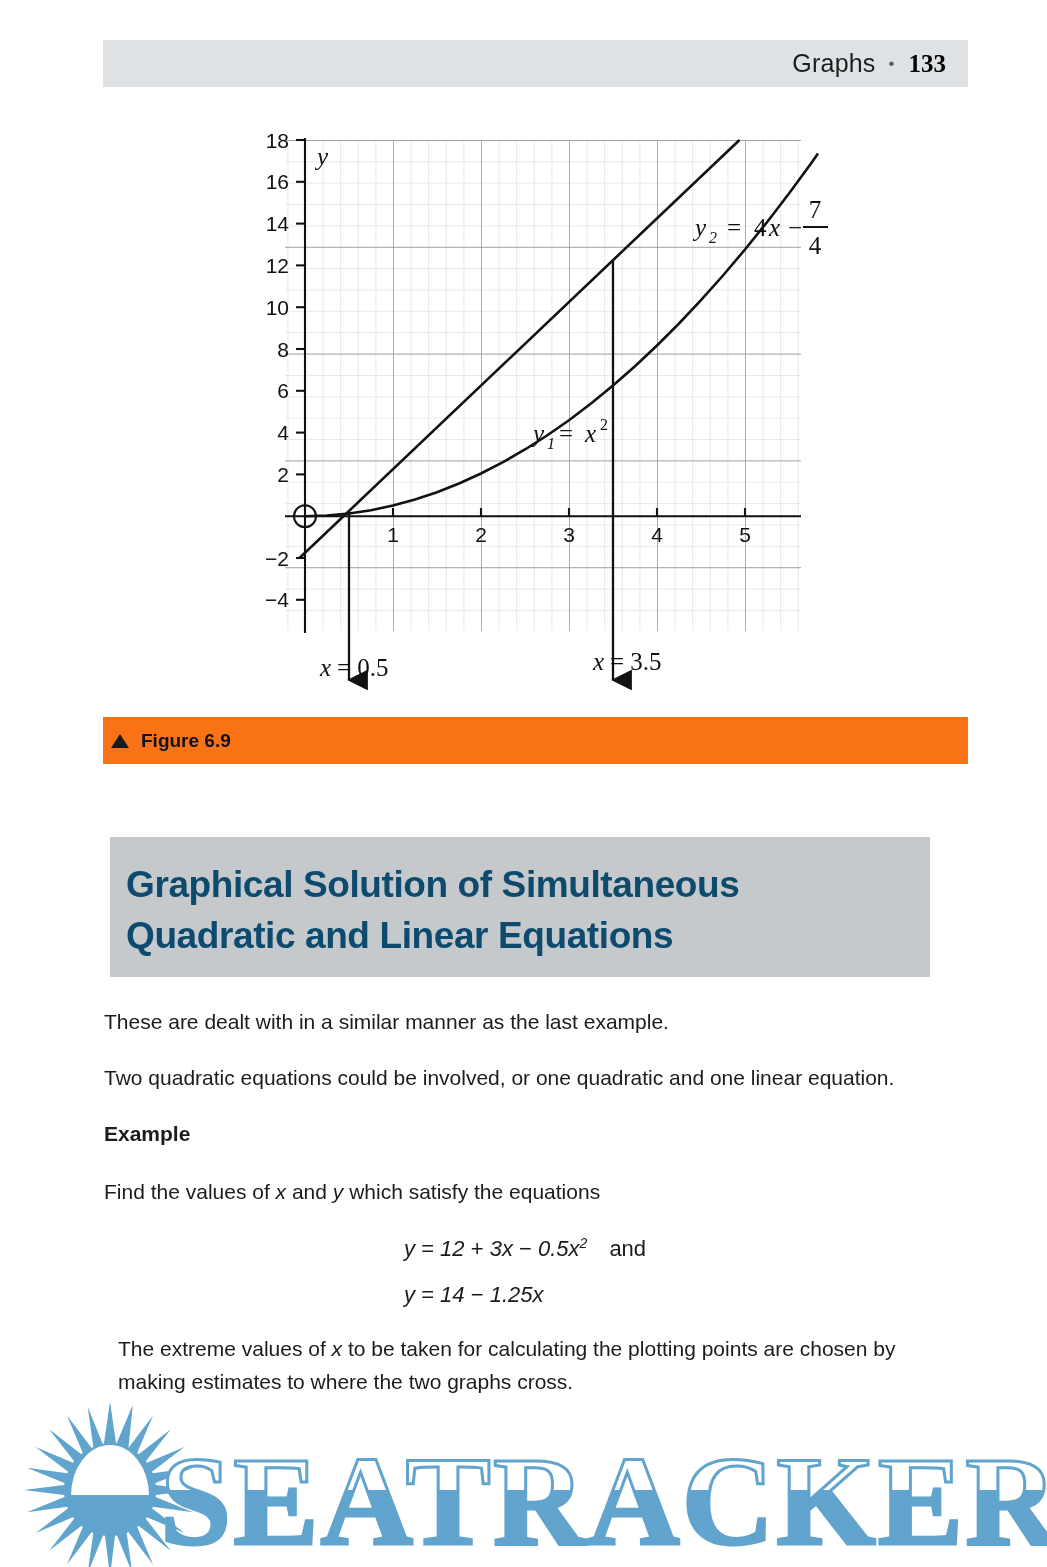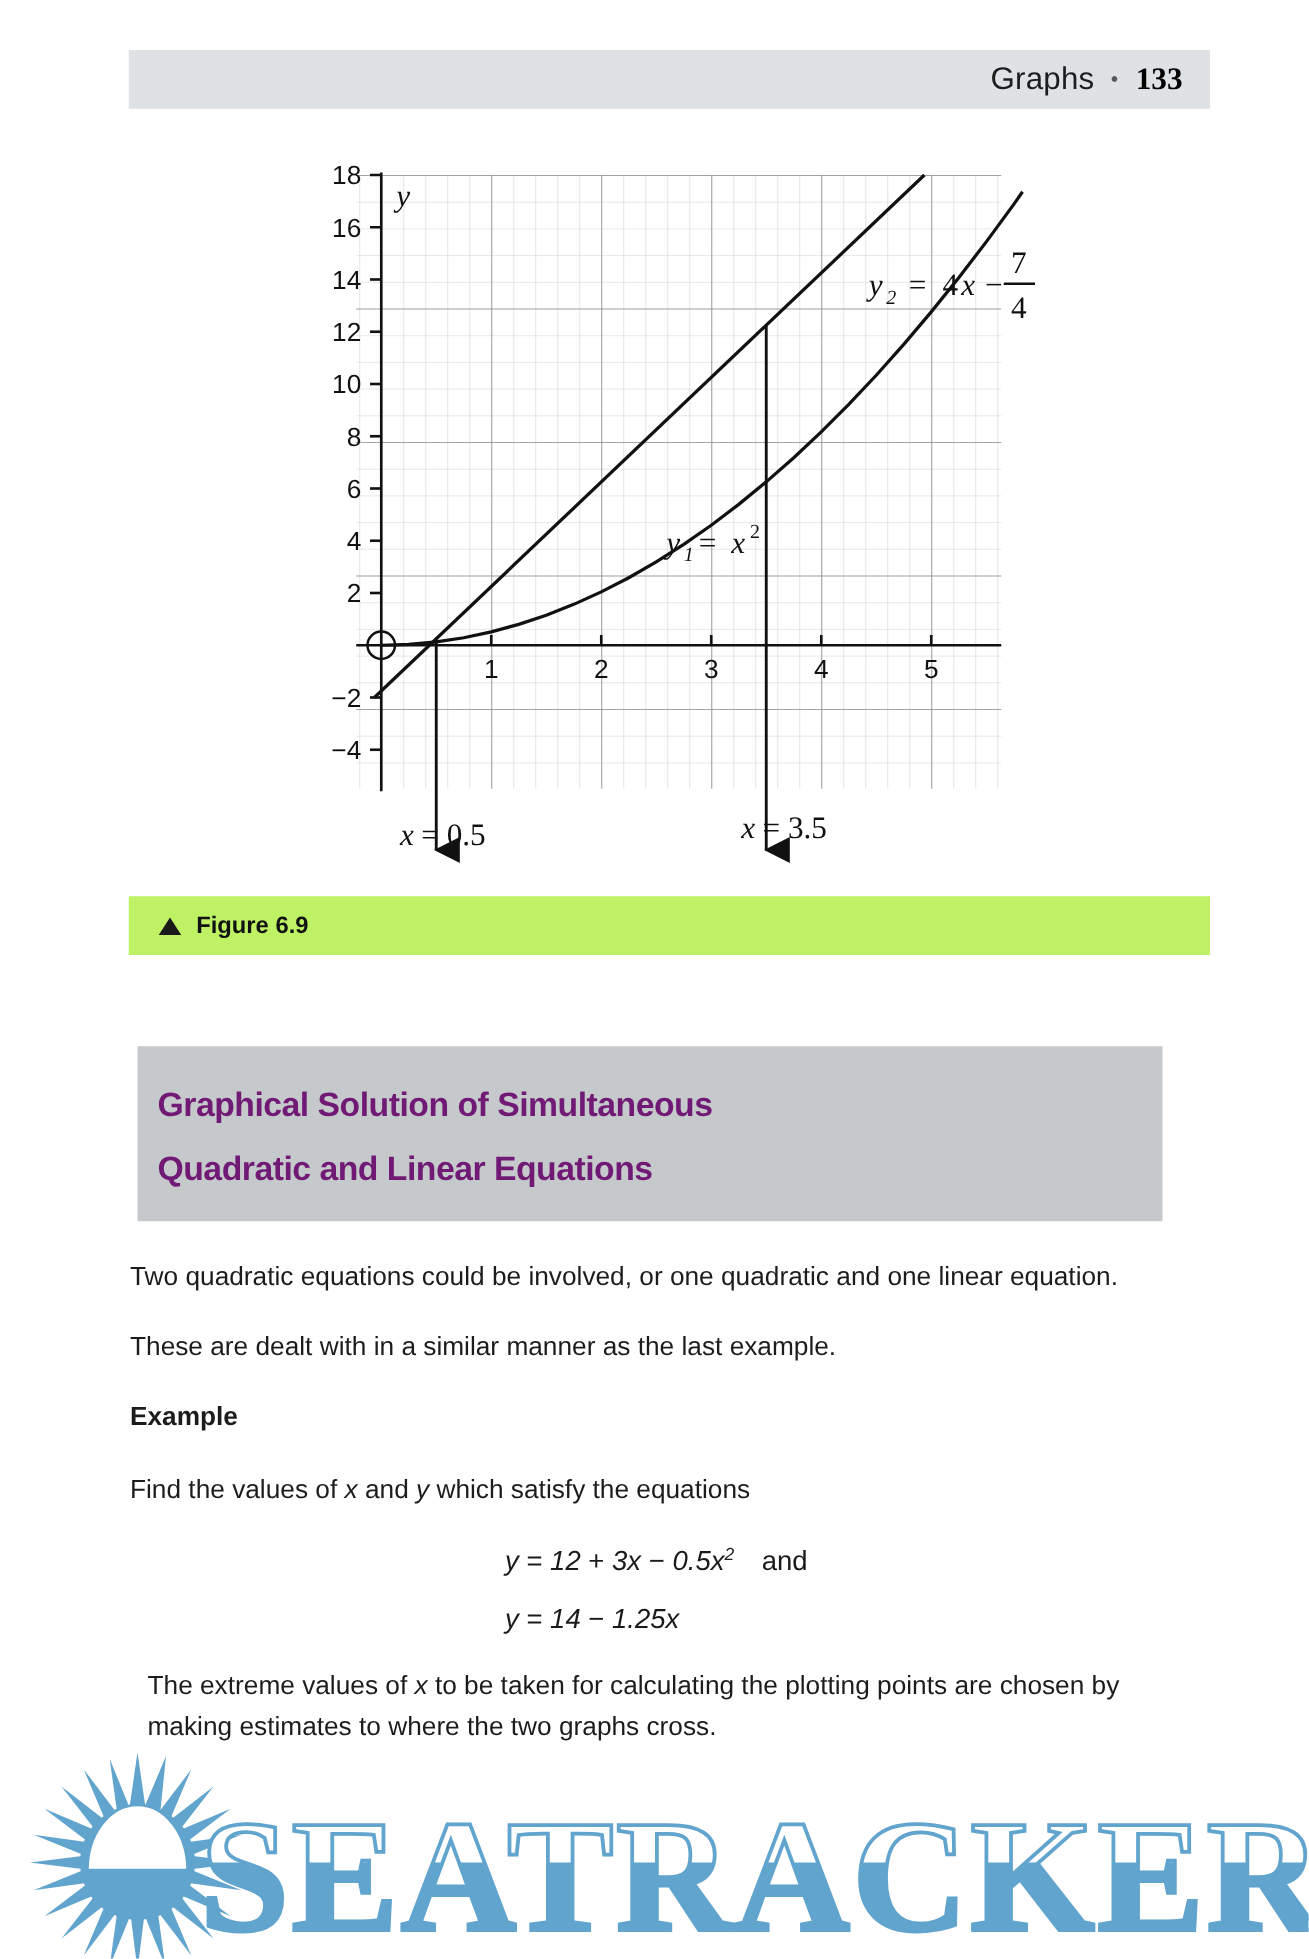--- a/index.html
+++ b/index.html
@@ -23,37 +23,37 @@
   .page-header .hdr-dot{font-size:17px;color:#5a5a5a;margin:0 14px 0 13px;}
   .page-header .hdr-num{font-size:25px;font-weight:bold;color:#000;font-family:Liberation Serif, serif;}
 
   
   .figure-wrap{position:absolute;left:115px;top:120px;width:865px;height:580px;}
   .figure-svg{display:block;}
 
   
   .fig-caption{
     position:absolute;left:103px;top:717px;width:865px;height:47px;
-    background:#bef264;display:flex;align-items:center;
-    box-sizing:border-box;padding-left:24px;
+    background:#f97316;display:flex;align-items:center;
+    box-sizing:border-box;padding-left:8px;
   }
   .fig-caption .tri{
     width:0;height:0;border-left:9px solid transparent;border-right:9px solid transparent;
     border-bottom:14px solid #1a1a1a;margin-right:12px;
   }
   .fig-caption .cap-text{font-size:19px;font-weight:bold;color:#111;}
 
   
   .section-band{
     position:absolute;left:110px;top:837px;width:820px;height:140px;
     background:#c6c9cb;box-sizing:border-box;padding:22px 0 0 16px;
   }
   .section-band h1{
-    margin:0;font-size:27px;line-height:51px;font-weight:bold;
-    color:#701a75;letter-spacing:-.4px;font-stretch:condensed;
+    margin:0;font-size:37px;line-height:51px;font-weight:bold;
+    color:#0c4a6e;letter-spacing:-.4px;font-stretch:condensed;
     font-family:"Liberation Sans Narrow","Liberation Sans",sans-serif;
   }
 
   
   .body-copy{position:absolute;left:104px;top:1008px;width:862px;}
   .body-copy p{margin:0 0 30px 0;font-size:21px;line-height:28px;color:#1c1c1c;}
   .body-copy p.tight{margin-bottom:28px;}
   .body-copy .lbl-example{font-weight:bold;font-size:21px;margin:0 0 30px 0;}
   .body-copy i{font-style:italic;}
 
@@ -197,22 +197,22 @@
 </div>
 
 <div class="section-band">
   <h1>
     <span>Graphical Solution of Simultaneous</span><br>
     <span>Quadratic and Linear Equations</span>
   </h1>
 </div>
 
 <div class="body-copy">
+  <p class="tight">These are dealt with in a similar manner as the last example.</p>
   <p class="tight">Two quadratic equations could be involved, or one quadratic and one linear equation.</p>
-  <p class="tight">These are dealt with in a similar manner as the last example.</p>
   <p class="lbl-example">Example</p>
   <p style="margin-bottom:14px;">
     <span>Find the values of </span><i>x</i><span> and </span><i>y</i><span> which satisfy the equations</span>
   </p>
 
   <div class="eq-block">
     <div class="eq-line">
       <span>y <span class="up">=</span> 12 <span class="up">+</span> 3x <span class="up">−</span> 0.5x<sup>2</sup></span><span class="and">and</span>
     </div>
     <div class="eq-line">

